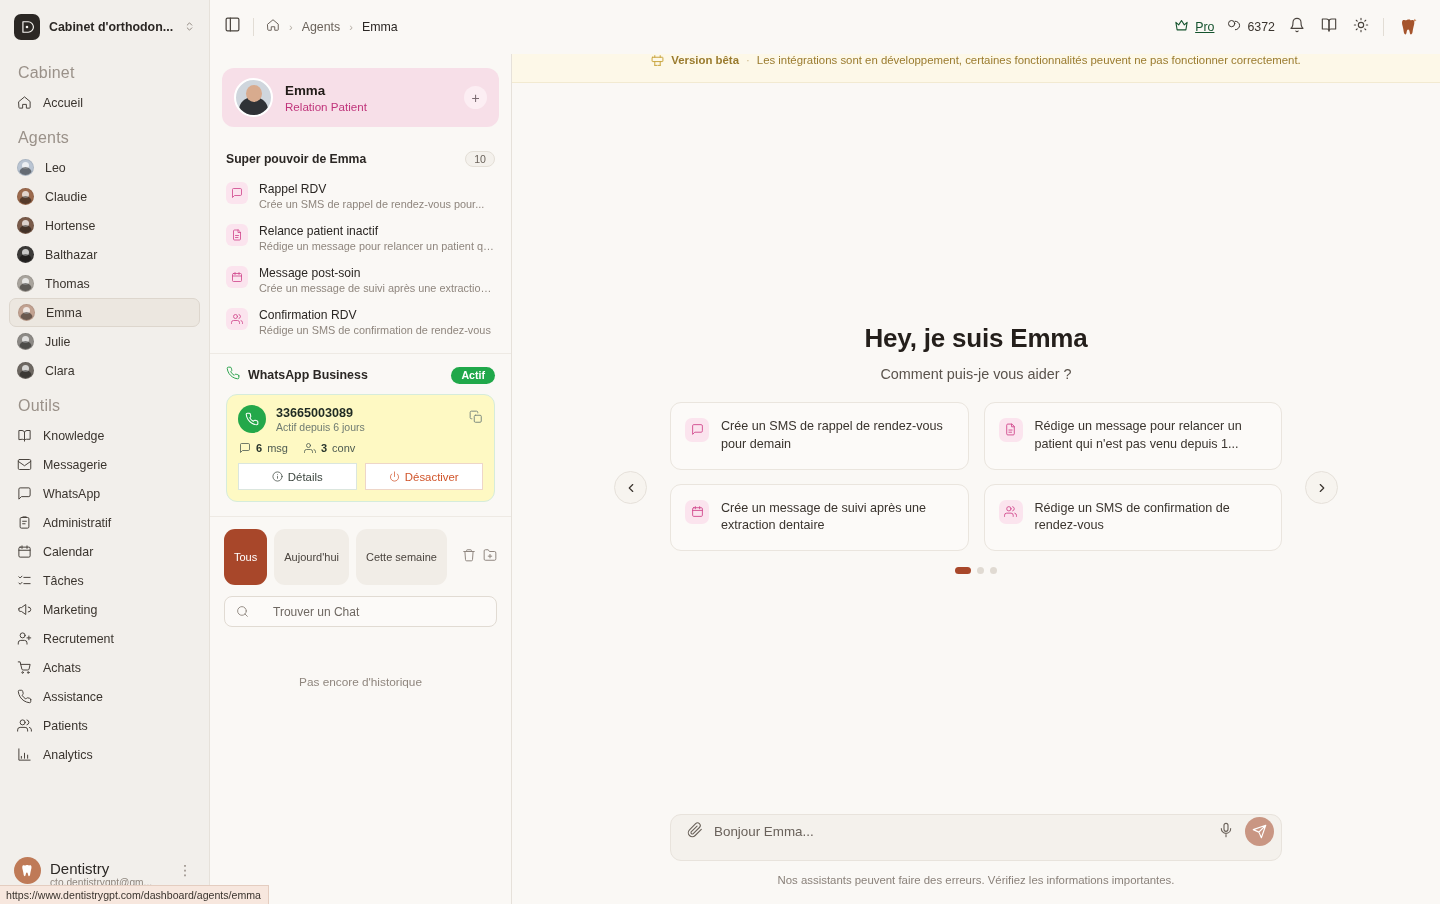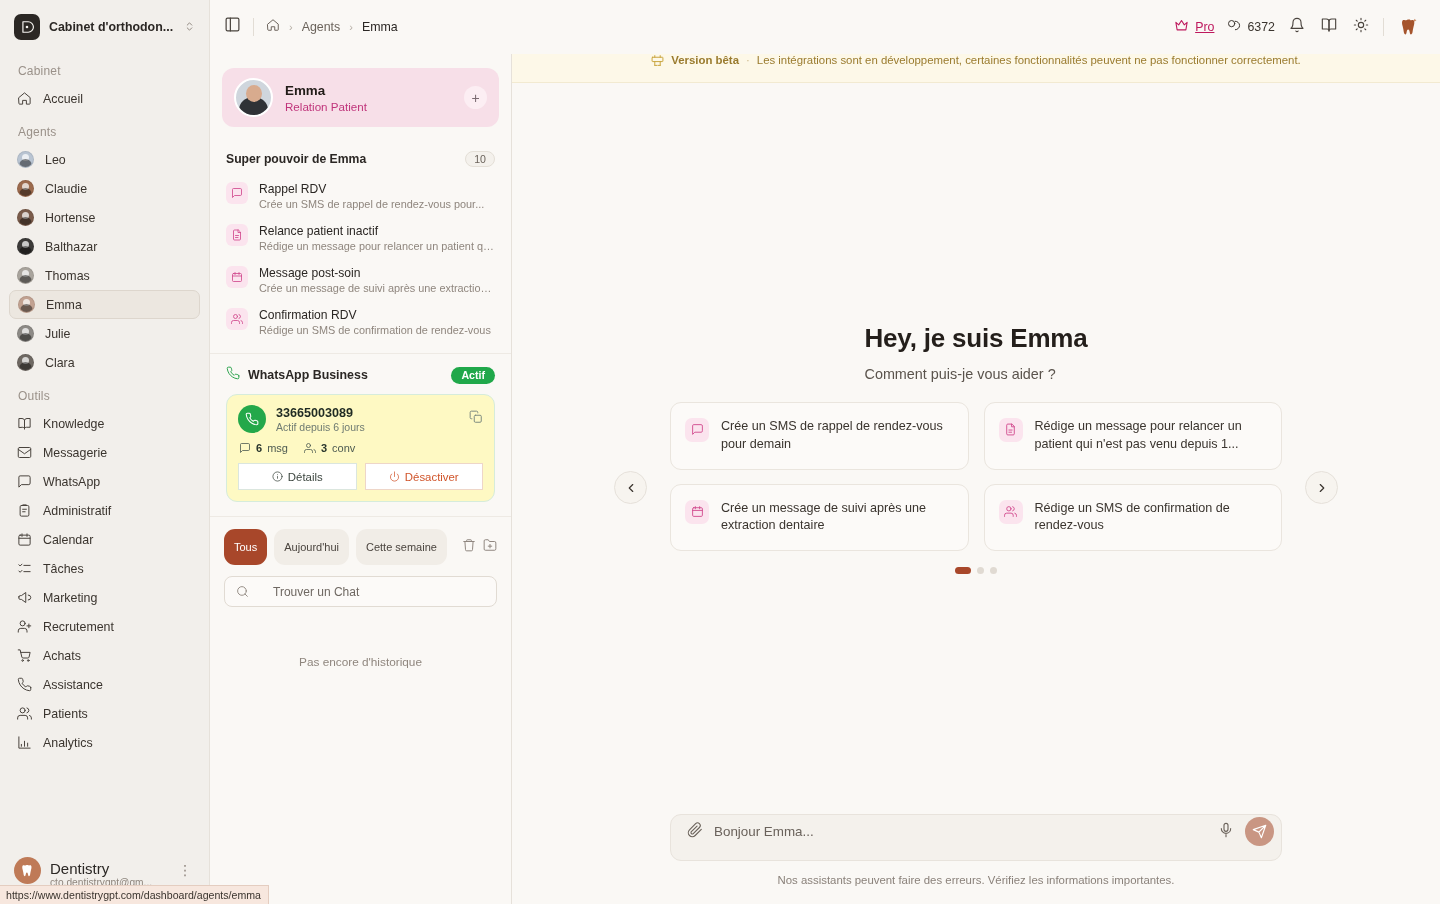--- a/index.html
+++ b/index.html
@@ -29,21 +29,21 @@
     display: flex; align-items: center; justify-content: center;
     color: #f7f5f2; font-size: 13px; font-weight: bold;
   }
   .ws-name {
     font-size: 12.4px; font-weight: bold; color: #2b2724;
     flex: 1; white-space: nowrap; overflow: hidden;
   }
   .ws-caret { color: #8a8179; font-size: 11px; padding-right: 2px; }
 
   .sb-group-label {
-    font-size: 12px; color: #9a9189; letter-spacing: .2px;
+    font-size: 16px; color: #9a9189; letter-spacing: .2px;
     padding: 12px 0 6px 18px;
   }
   .sb-item {
     display: flex; align-items: center; gap: 11px;
     height: 29px; margin: 0 9px; padding: 0 8px;
     border-radius: 7px; cursor: pointer;
     font-size: 12.4px; color: #3a342e;
   }
   .sb-item.active { background: #ece7e0; border: 1px solid #ddd6cd; }
   .sb-ico { width: 15px; height: 15px; flex: 0 0 15px; display: block; color: #4a443e; }
@@ -192,21 +192,21 @@
     border: 1px solid #dbe6de; font-size: 11.4px; color: #3a443d;
     display: flex; align-items: center; justify-content: center; gap: 5px; cursor: pointer;
   }
   .wa-btn svg { width: 11px; height: 11px; stroke: currentColor; fill: none; stroke-width: 1.6; stroke-linecap: round; stroke-linejoin: round; }
   .wa-btn.danger { color: #d0542a; border-color: #eed6c8; }
 
   .hist-block { border-top: 1px solid #eeeae4; padding: 12px 14px; }
   .chips { display: flex; align-items: center; gap: 7px; }
   .chip {
     font-size: 11px; color: #4a443e; background: #f1ede7;
-    border-radius: 11px; padding: 12px 10px; cursor: pointer; white-space: nowrap;
+    border-radius: 11px; padding: 22px 10px; cursor: pointer; white-space: nowrap;
   }
   .chip.active { background: #a8472a; color: #fff; }
   .chip-sp { flex: 1; }
   .chip-ico { color: #8f867e; cursor: pointer; display: block; }
   .search-wrap {
     margin-top: 11px; height: 31px; border: 1px solid #e1dbd3; border-radius: 8px;
     background: #fcfaf8; display: flex; align-items: center; gap: 24px; padding: 0 11px;
   }
   .search-wrap svg { width: 13px; height: 13px; stroke: #8f867e; fill: none; stroke-width: 1.7; stroke-linecap: round; stroke-linejoin: round; flex:0 0 13px;}
   .search-wrap input {
@@ -226,39 +226,39 @@
     position: absolute; top: 0; left: 210px; right: 0; z-index: 20;
     border-bottom: 1px solid transparent;
   }
   .tb-ico { color: #4a443e; cursor: pointer; display: block; }
   .tb-div { width: 1px; height: 18px; background: #e2ddd5; }
   .crumbs { display: flex; align-items: center; gap: 9px; font-size: 12.4px; color: #6b635b; }
   .crumbs .sep { color: #b5ada4; font-size: 11px; }
   .crumbs .cur { color: #2b2724; }
   .crumbs a { color: #6b635b; text-decoration: none; cursor: pointer; }
   .tb-spacer { flex: 1; }
-  .pro-pill { display: flex; align-items: center; gap: 6px; font-size: 12.4px; color: #be185d; cursor: pointer; text-decoration: underline; }
+  .pro-pill { display: flex; align-items: center; gap: 6px; font-size: 12.4px; color: #14532d; cursor: pointer; text-decoration: underline; }
   .credits { display: flex; align-items: center; gap: 6px; font-size: 12.4px; color: #3a342e; cursor: pointer; }
   .tb-btn { color: #4a443e; cursor: pointer; padding: 2px; display:block; }
   .tb-avatar {
     width: 26px; height: 26px; border-radius: 7px;
     display: flex; align-items: center; justify-content: center;
     cursor: pointer; font-size: 16px;
   }
 
   .beta {
     margin-top: 54px; height: 29px; background: #fdf8e8;
     border-bottom: 1px solid #f2ead1;
     display: flex; justify-content: center; gap: 7px;
     font-size: 11.4px; color: #9a7b2e;
   }
   .beta .bsep { color: #cdb98a; }
 
   .canvas { flex: 1; display: flex; flex-direction: column; align-items: center; justify-content: center; position: relative; }
-  .hero { text-align: left; margin-bottom: 20px; }
+  .hero { text-align: center; margin-bottom: 20px; }
   .hero h1 { font-size: 26px; font-weight: bold; color: #241f1b; letter-spacing: -0.2px; }
   .hero p { font-size: 14.4px; color: #5a534c; margin-top: 12px; }
 
   .carousel { position: relative; width: 612px; }
   .cards { display: grid; grid-template-columns: 1fr 1fr; gap: 14px 15px; }
   .scard {
     background: #fcfaf8; border: 1px solid #eae5de; border-radius: 11px;
     padding: 15px 14px; display: flex; gap: 12px; align-items: flex-start;
     cursor: pointer; min-height: 63px;
   }

